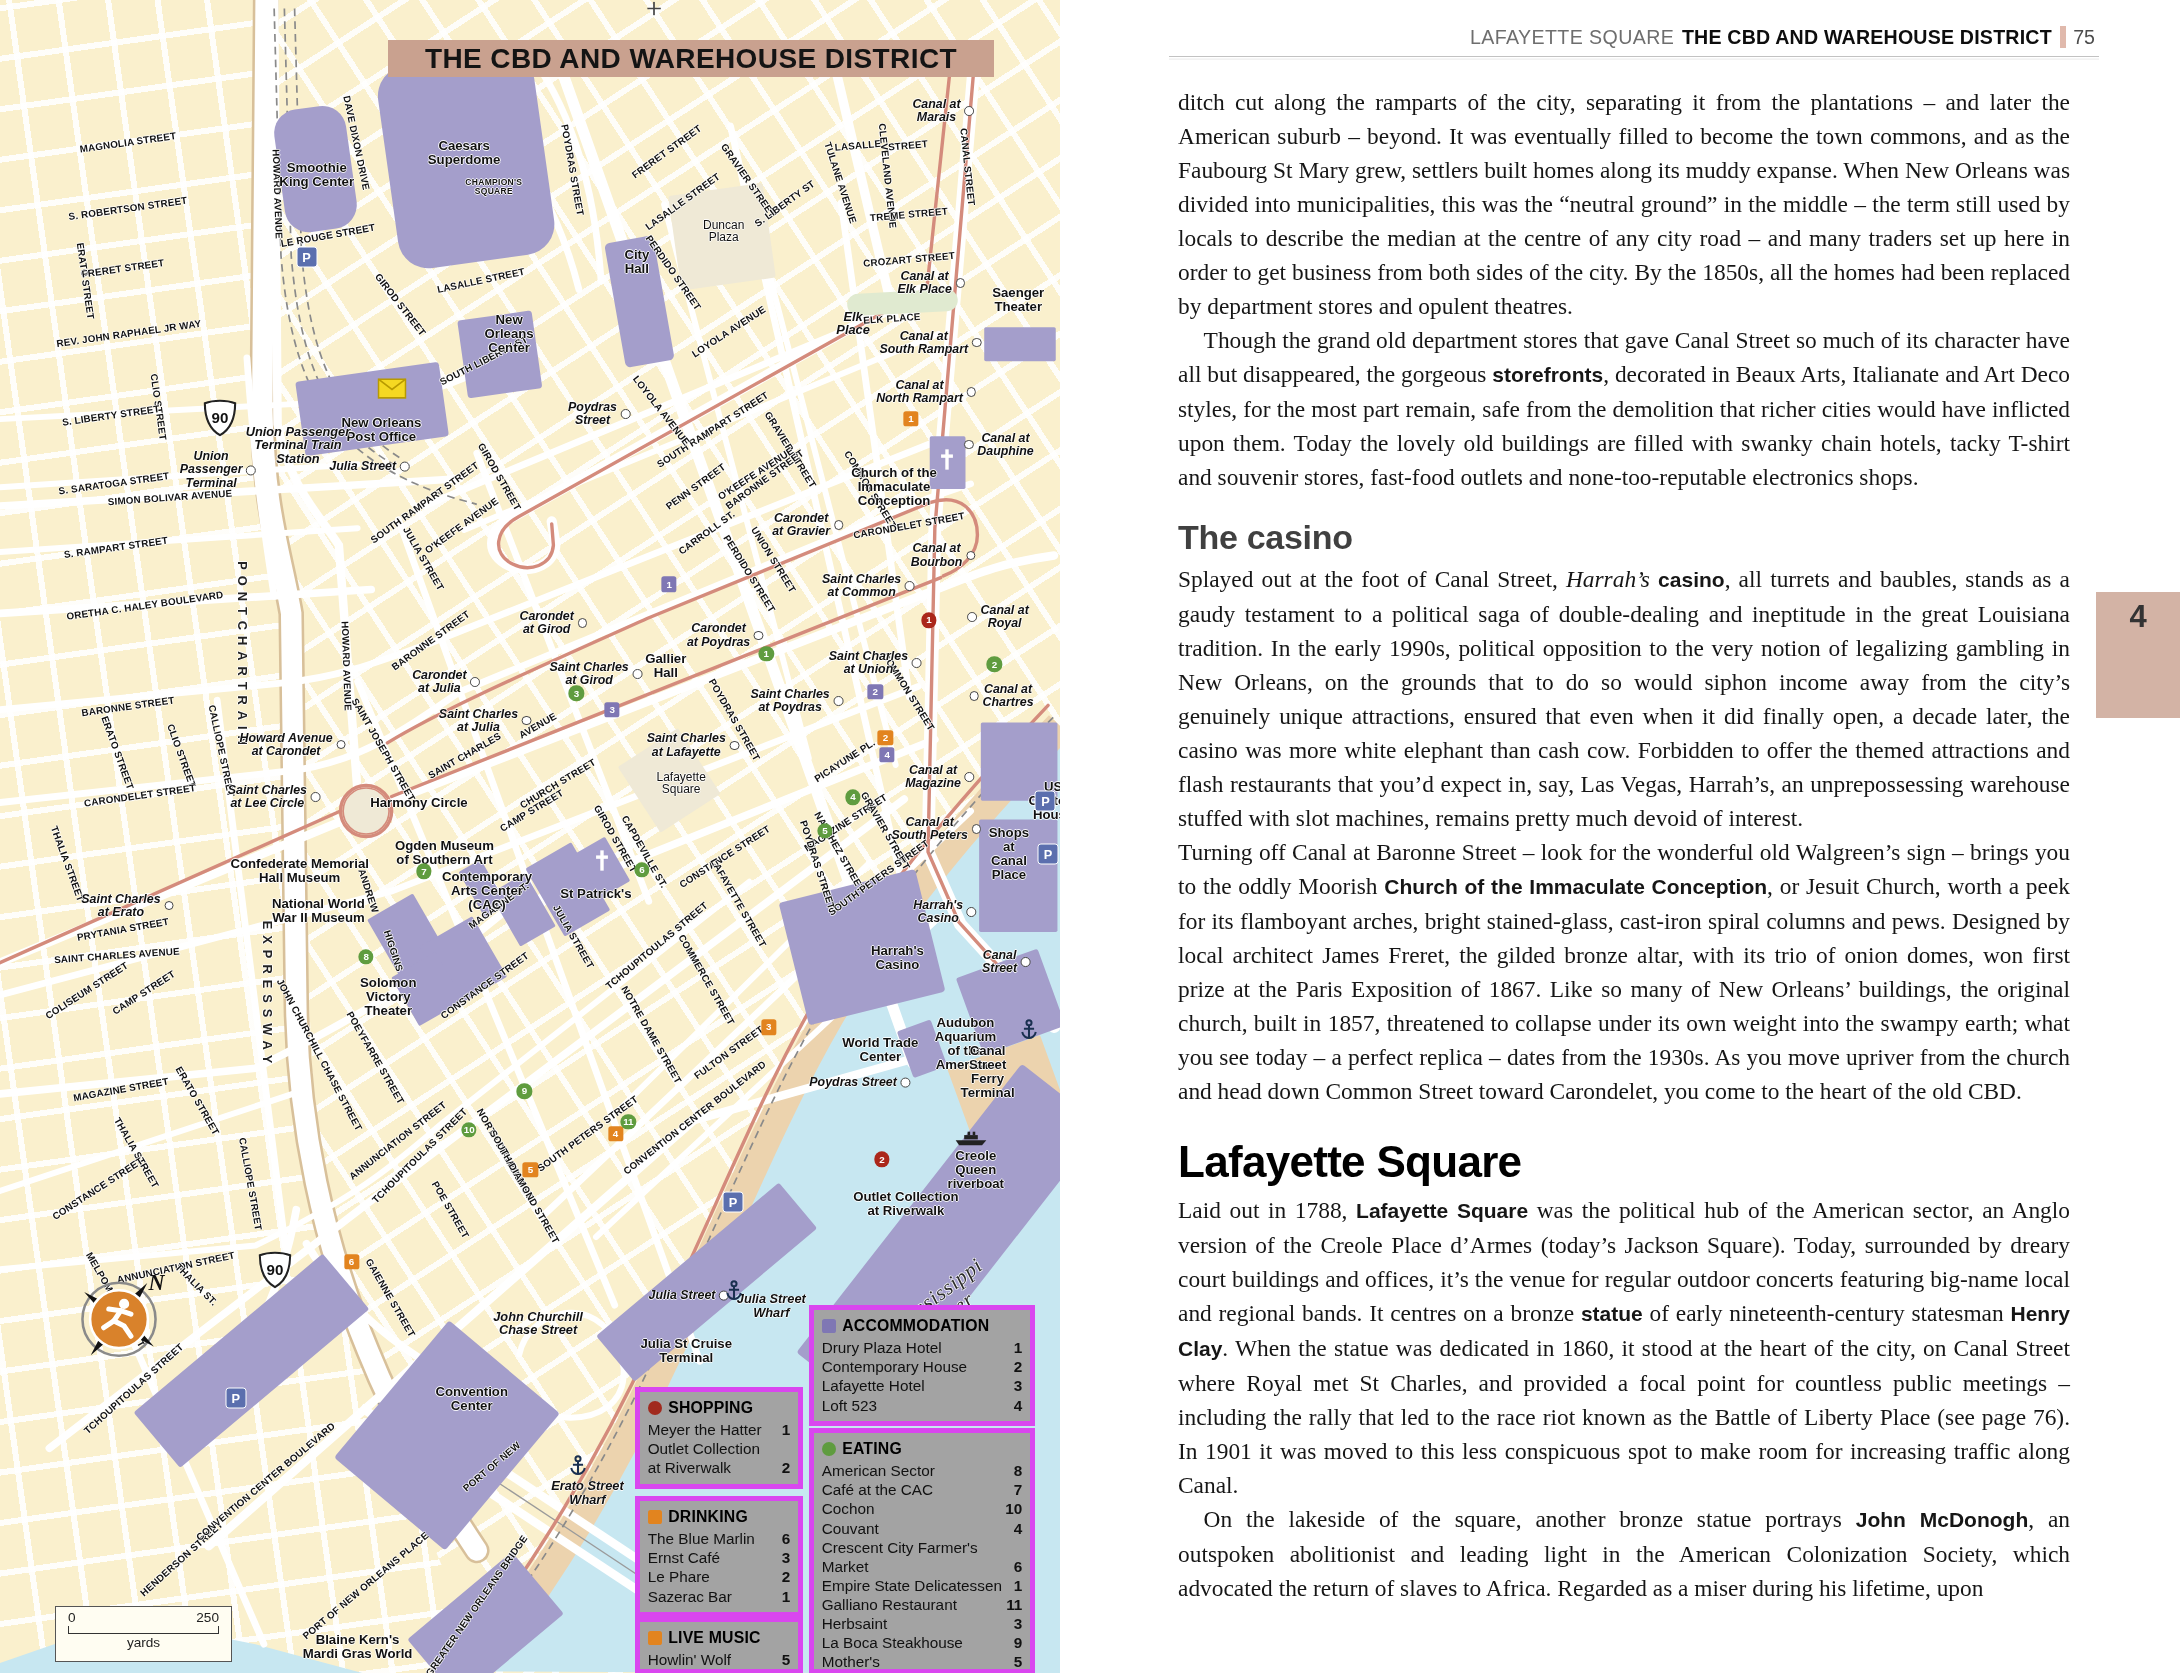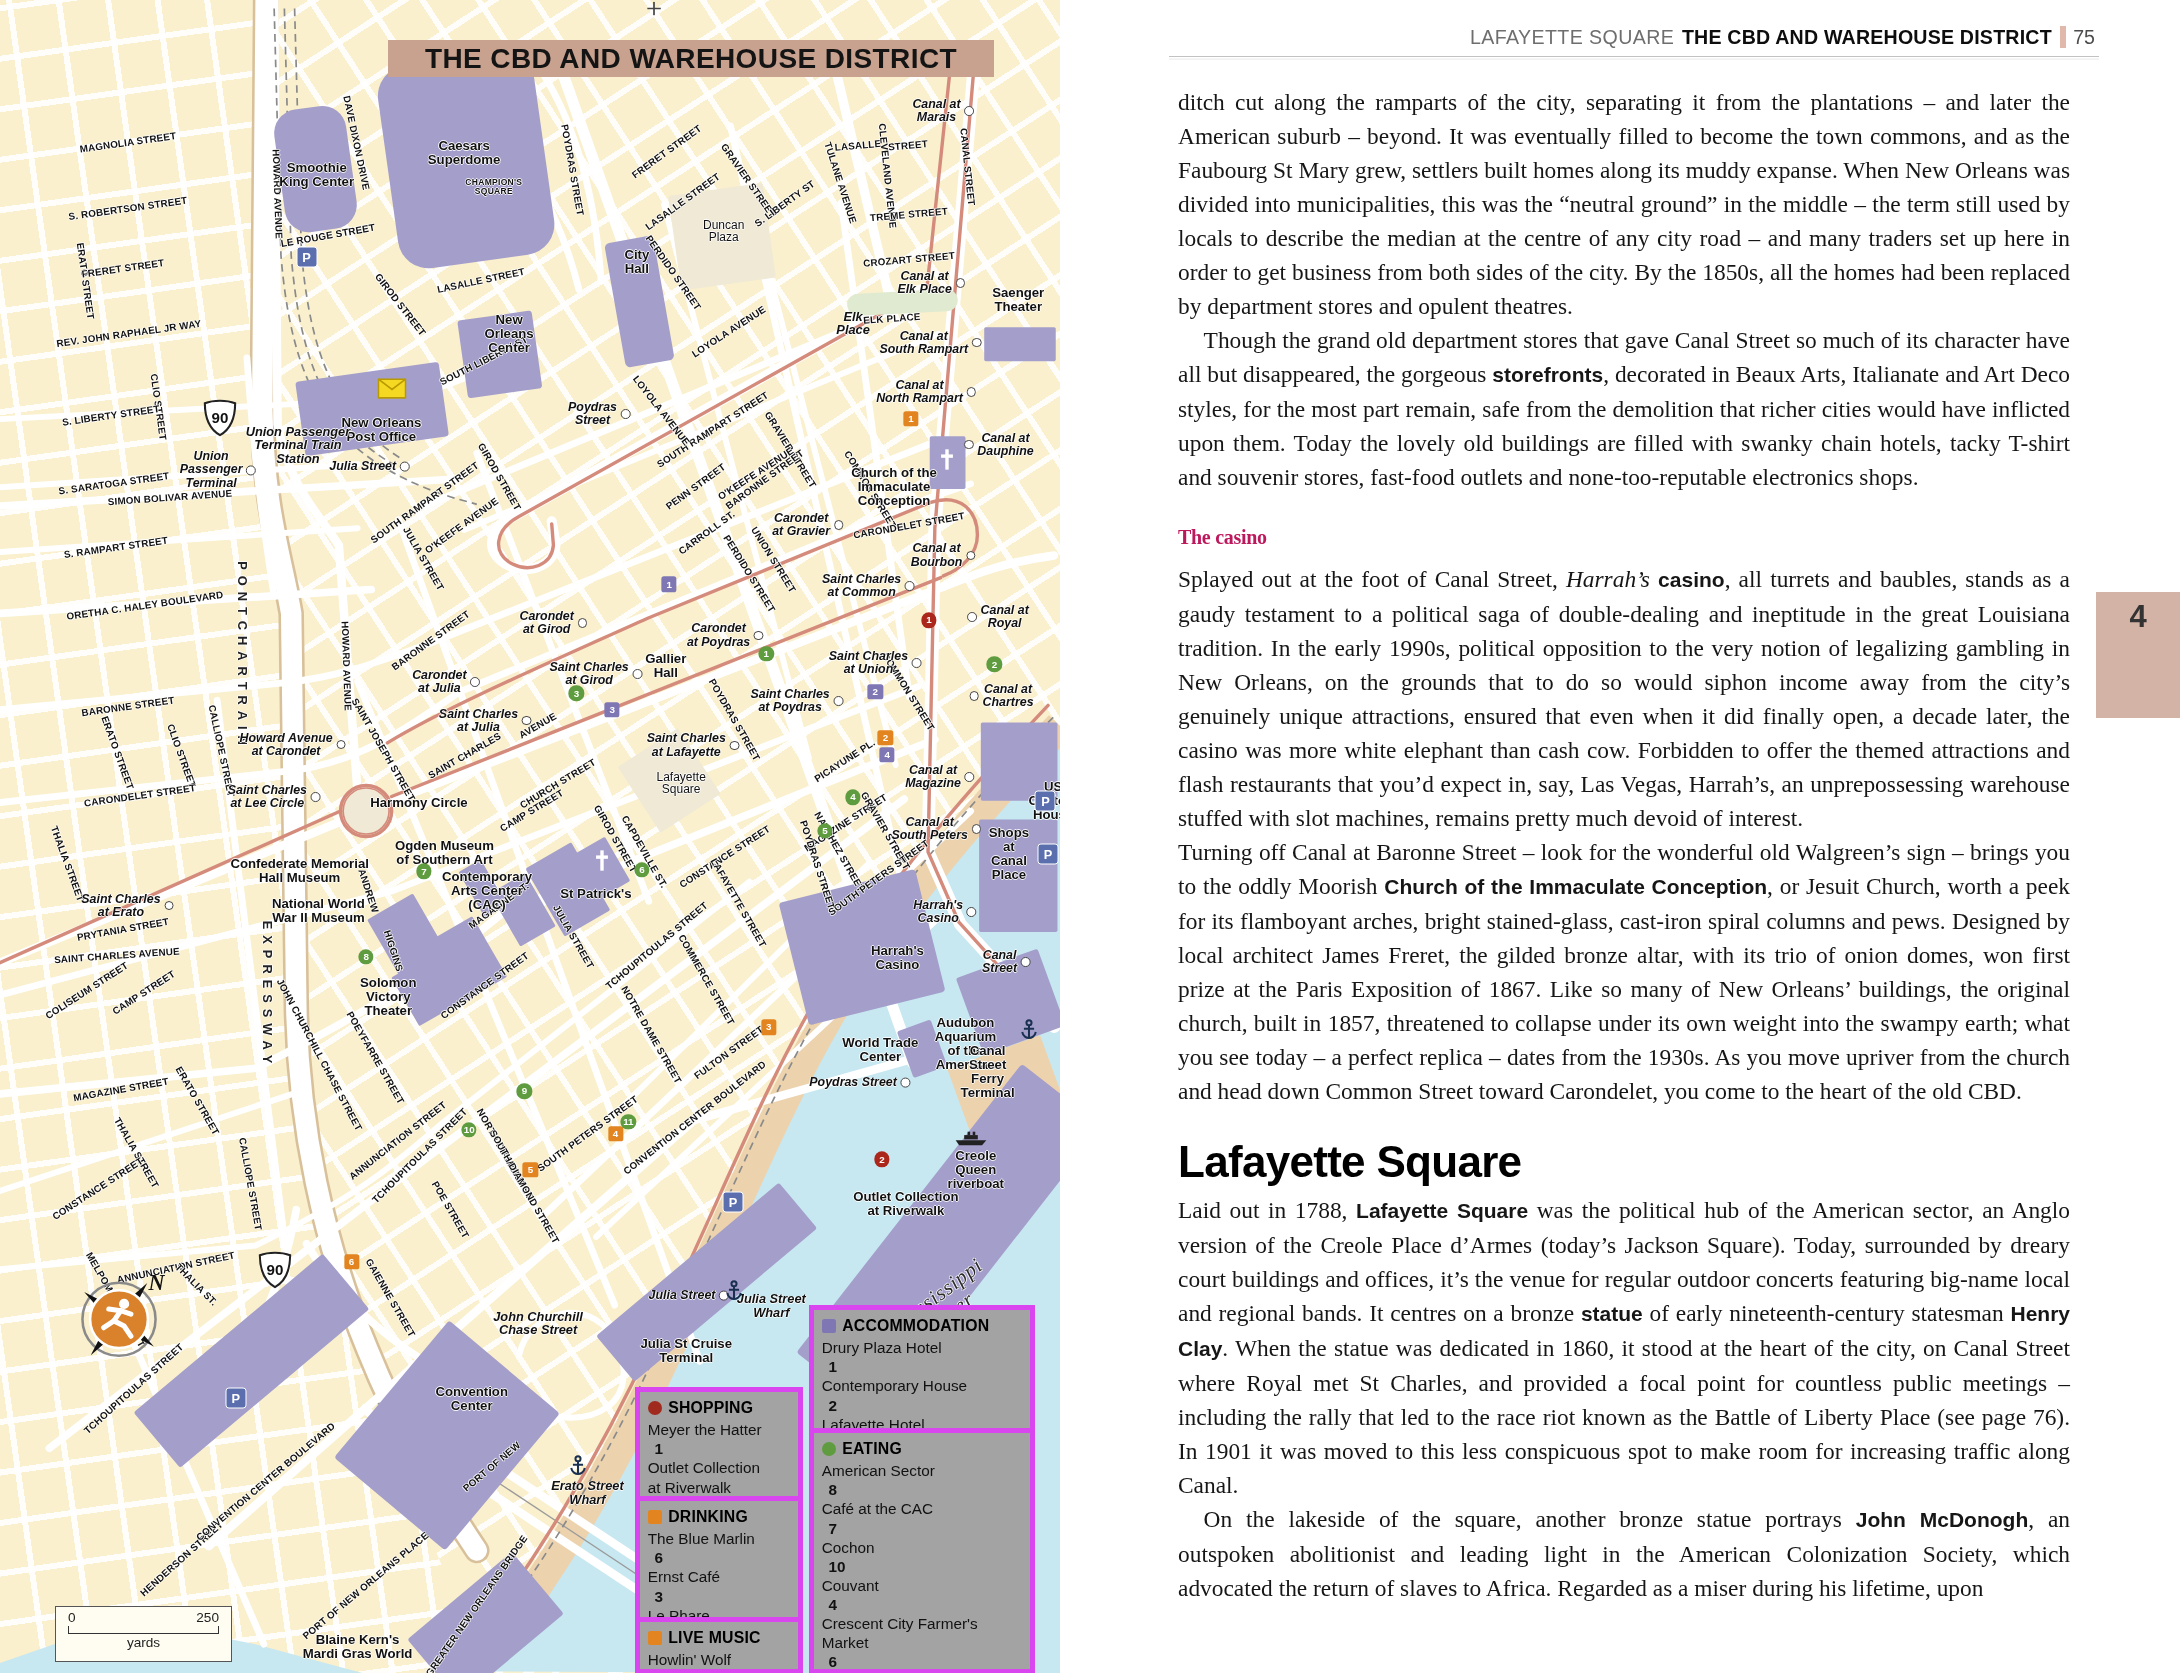--- a/index.html
+++ b/index.html
@@ -46,38 +46,38 @@
   .icon{position:absolute;transform:translate(-50%,-50%);z-index:26;}
   .scalebar{position:absolute;left:55px;top:1606px;width:175px;height:54px;background:#fffdf2;border:0.9px solid #555;
     z-index:28;font-size:12.8px;color:#222;}
   .scalebar .nums{display:flex;justify-content:space-between;padding:2.6px 12px 0 12px;font-size:13.6px;}
   .scalebar .bar{margin:1.7px 12px 0 12px;height:6.8px;border-left:1.3px solid #333;border-right:1.3px solid #333;border-bottom:1.3px solid #333;}
   .scalebar .unit{text-align:center;font-size:13.6px;margin-top:0.9px;}
   
   .lg{position:absolute;background:#a3a3a3;border:5px solid #d946ef;z-index:32;padding:5.1px 7.7px 6px 7.7px;box-sizing:border-box;}
   .lg .hd{display:flex;align-items:center;gap:6px;font-weight:700;font-size:15.8px;letter-spacing:0.2px;margin:1.7px 0 3.4px 0;color:#000;}
   .lg .sw{width:14.5px;height:14.5px;flex:0 0 auto;}
-  .lg .row{display:flex;justify-content:space-between;align-items:flex-start;font-size:15.3px;line-height:1.25;color:#111;flex-direction:column;}
+  .lg .row{display:flex;justify-content:space-between;align-items:flex-end;font-size:15.3px;line-height:1.25;color:#111;}
   .lg .row .nm{white-space:pre-line;}
   .lg .row .no{font-weight:700;margin-left:6.8px;}
   
   .text-page{position:absolute;left:1060px;top:0;width:1120px;height:1674px;background:#fff;}
   .runhead{position:absolute;left:113px;top:25.6px;width:922px;display:flex;justify-content:flex-end;align-items:center;gap:7.7px;}
   .runhead .sec{font-size:19.6px;color:#6e6e6e;letter-spacing:0.4px;}
   .runhead .ttl{font-size:19.6px;color:#0d0d0d;font-weight:700;letter-spacing:0.2px;}
   .runhead .bar{width:6px;height:22px;background:#e0b9ac;}
   .runhead .pg{font-size:19.6px;color:#4d4d4d;}
   .runrule{position:absolute;left:109px;top:56px;width:930px;border-top:1.7px solid #c2c2c2;box-shadow:0 2.6px 0 #e9e9e9;}
   .article{position:absolute;left:118px;top:85px;width:892px;color:#161616;
     font-family:"Liberation Serif",serif;font-size:23.4px;line-height:34px;text-align:justify;}
   .article p{margin:0;}
   .article p.ind{text-indent:25.6px;}
   .article .b{font-family:"Liberation Sans",sans-serif;font-weight:700;font-size:21px;}
   .article .i{font-style:italic;}
-  .article h2{font-family:Liberation Serif, serif;font-size:20px;margin:25.6px 0 8.5px 0;color:#be185d;letter-spacing:-0.3px;}
+  .article h2{font-family:Liberation Sans, sans-serif;font-size:34px;margin:25.6px 0 8.5px 0;color:#404040;letter-spacing:-0.3px;}
   .article h1{font-family:"Liberation Sans",sans-serif;font-size:44px;margin:37px 0 13.6px 0;color:#000;letter-spacing:-0.7px;}
   .tab{position:absolute;left:1036px;top:592px;width:84px;height:126px;background:#d3b3a5;}
   .tab span{display:block;text-align:center;margin-top:6.8px;font-size:31px;font-weight:700;color:#333;}
 </style>
 </head>
 <body>
 
 <div class="spread">
 
   <div class="map-page">

